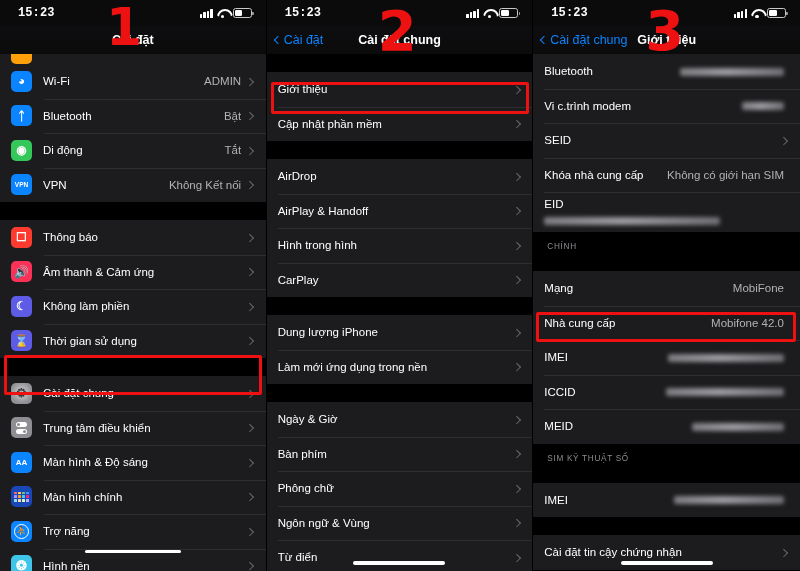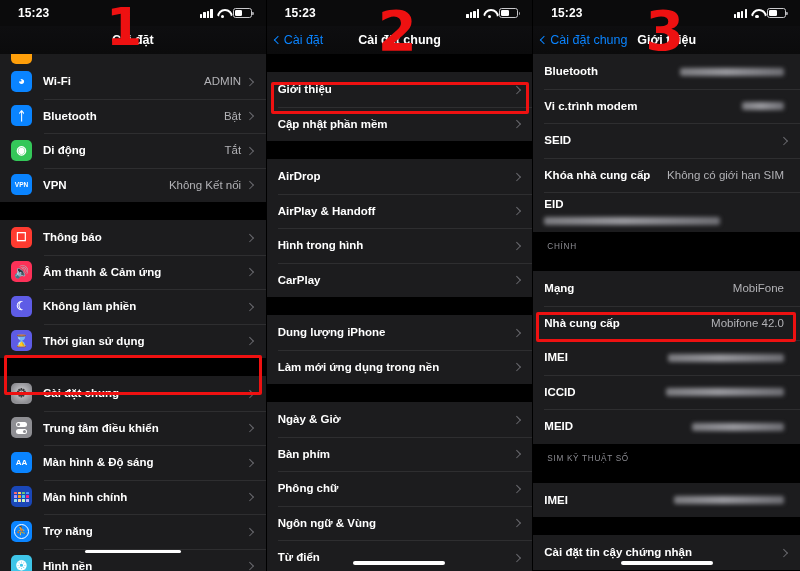--- a/index.html
+++ b/index.html
@@ -27,20 +27,21 @@
 
   
   .statusbar {
     position: relative;
     height: 26px;
     display: flex;
     align-items: center;
     justify-content: space-between;
     padding: 0 14px 0 18px;
     background: #0b0b0c;
+    font-family: Liberation Mono, monospace;
   }
   .sb-time {
     color: #fff;
     font-size: 12px;
     font-weight: bold;
     letter-spacing: 0.1px;
   }
   .sb-right { display: flex; align-items: center; gap: 4px; }
   .sig { display: flex; align-items: flex-end; gap: 1.2px; height: 9px; }
   .sig i { display: block; width: 2.4px; background: #fff; border-radius: 0.5px; }
@@ -142,21 +143,21 @@
     width: 21px; height: 21px;
     border-radius: 5px;
     margin-right: 11px;
     flex: 0 0 auto;
     display: flex; align-items: center; justify-content: center;
     color: #fff;
     font-size: 10px;
     font-weight: bold;
     overflow: hidden;
   }
-  .label { color: #fff; font-size: 11.5px; flex: 1; white-space: nowrap; font-weight: bold; }
+  .label { color: #fff; font-size: 11.5px; flex: 1; white-space: nowrap; }
   .label.stacked { flex: none; }
   .value { color: #b2b2b6; font-size: 11.5px; margin-right: 6px; white-space: nowrap; }
   .value.blur {
     color: transparent;
     background: linear-gradient(90deg,#7d7d82,#9a9aa0 45%,#6f6f75);
     filter: blur(2.2px);
     border-radius: 2px;
     height: 8px;
     margin-top: 1px;
   }

